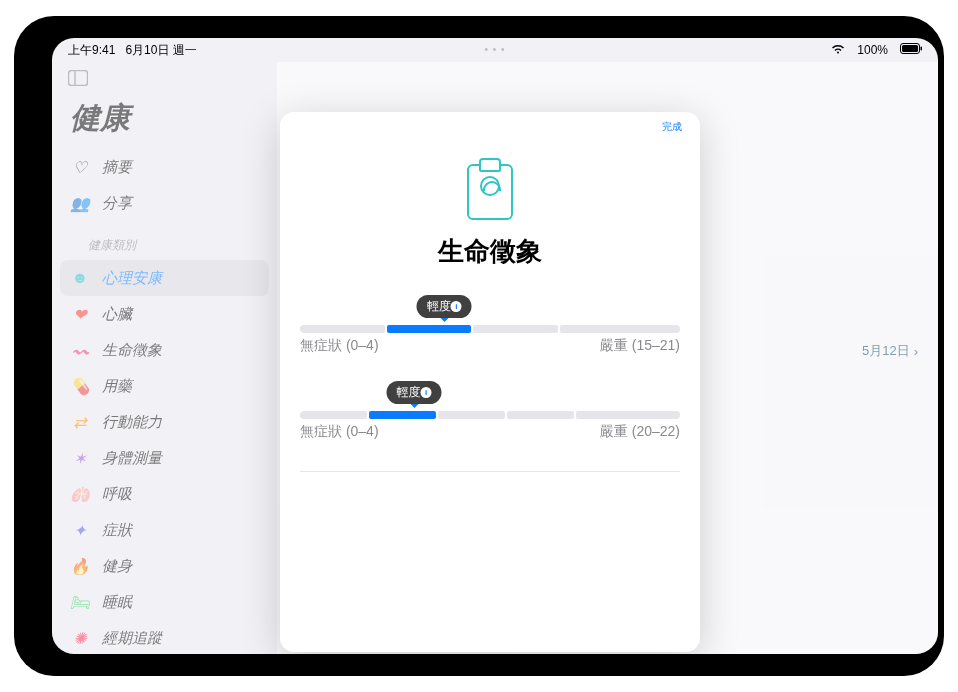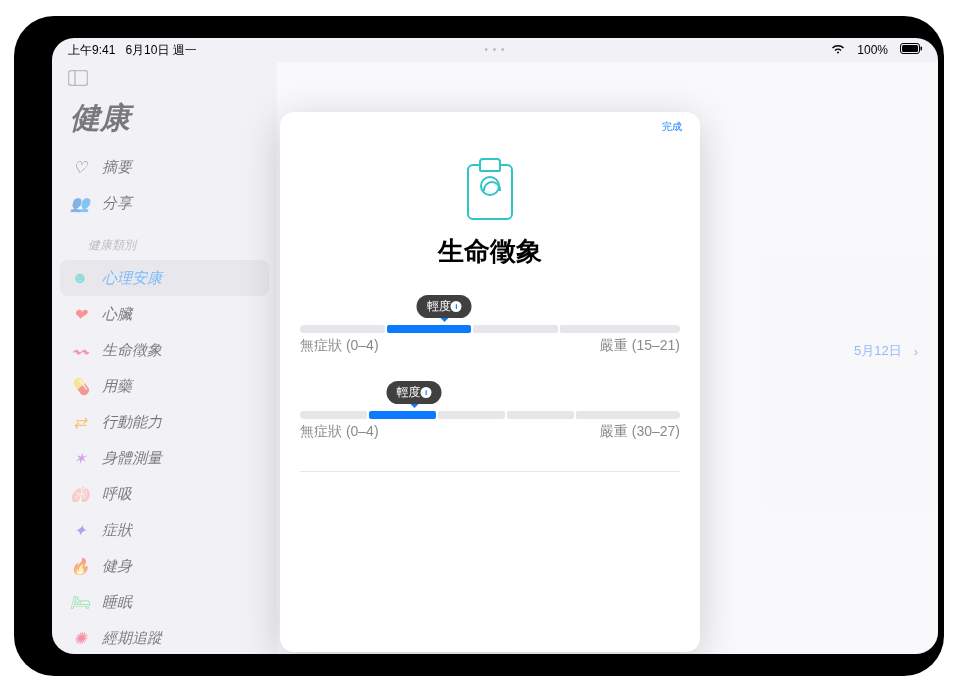--- a/index.html
+++ b/index.html
@@ -93,24 +93,24 @@
     flex: 1;
     background: #fff;
     opacity: 0.5;
     position: relative;
   }
   .date-row {
     position: absolute;
     right: 20px;
     top: 280px;
     font-size: 13px;
-    color: #3b82f6;
+    color: #0c4a6e;
     display:flex;
     align-items:center;
-    gap:12px;
+    gap:4px;
   }
   .about-title {
     position: absolute;
     bottom: 8px;
     left: 24px;
     font-size: 18px;
     font-weight: 600;
     color: #000;
   }
   
@@ -411,21 +411,21 @@
           </div>
           <div class="track">
             <div class="seg first" style="flex:18"></div>
             <div class="seg filled" style="flex:18"></div>
             <div class="seg" style="flex:18"></div>
             <div class="seg" style="flex:18"></div>
             <div class="seg last" style="flex:28"></div>
           </div>
           <div class="scale-labels">
             <span>無症狀 (0–4)</span>
-            <span>嚴重 (30–27)</span>
+            <span>嚴重 (20–22)</span>
           </div>
         </div>
 
         <hr class="divider">
       </div>
 
     </div>
   </div>
 </div>
 

